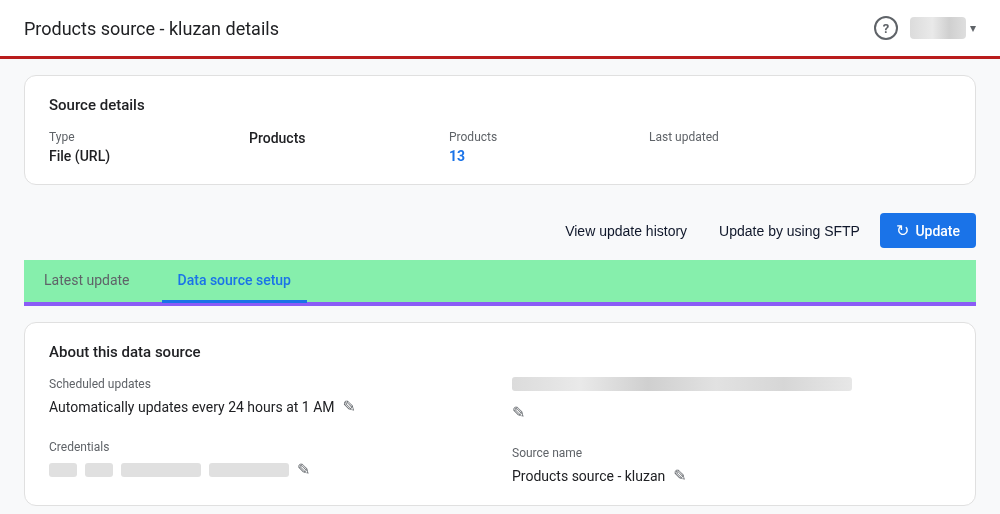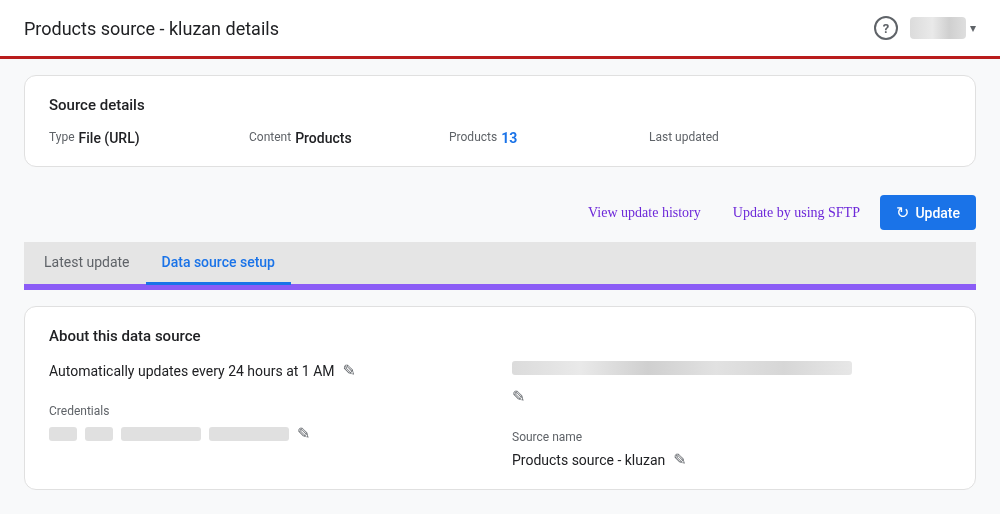--- a/index.html
+++ b/index.html
@@ -83,21 +83,21 @@
     }
 
     .source-details-grid {
       display: grid;
       grid-template-columns: 200px 200px 200px 1fr;
       gap: 0;
     }
 
     .detail-item {
       display: flex;
-      flex-direction: row;
+      flex-direction: column;
       gap: 4px;
     }
 
     .detail-label {
       font-size: 12px;
       color: #5f6368;
     }
 
     .detail-value {
       font-size: 14px;
@@ -117,26 +117,26 @@
       display: flex;
       align-items: center;
       justify-content: flex-end;
       gap: 8px;
       padding: 12px 0;
     }
 
     .link-button {
       background: none;
       border: none;
-      color: #6d28d9;
+      color: #0f172a;
       font-size: 14px;
       cursor: pointer;
       padding: 8px 12px;
       border-radius: 4px;
-      font-family: Liberation Serif, serif;
+      font-family: Liberation Sans, sans-serif;
     }
 
     .primary-button {
       display: flex;
       align-items: center;
       gap: 6px;
       background: #1a73e8;
       color: #fff;
       border: none;
       border-radius: 4px;
@@ -146,24 +146,25 @@
       cursor: pointer;
       font-family: inherit;
     }
     .refresh-icon {
       font-size: 16px;
     }
 
     
     .tabs {
       display: flex;
-      border-bottom: 6px solid #8b5cf6;
+      border-bottom: 4px solid #8b5cf6;
       margin-bottom: 16px;
-      background: #e5e5e5;
+      background: #86efac;
       padding: 0 4px;
+      gap: 16px;
     }
 
     .tab {
       padding: 12px 16px;
       font-size: 14px;
       color: #5f6368;
       cursor: pointer;
       border-bottom: 3px solid transparent;
       margin-bottom: -1px;
       white-space: nowrap;
@@ -261,21 +262,20 @@
 <div class="main">
 
   <div class="card">
     <div class="card-title">Source details</div>
     <div class="source-details-grid">
       <div class="detail-item">
         <span class="detail-label">Type</span>
         <span class="detail-value">File (URL)</span>
       </div>
       <div class="detail-item">
-        <span class="detail-label">Content</span>
         <span class="detail-value">Products</span>
       </div>
       <div class="detail-item">
         <span class="detail-label">Products</span>
         <a class="detail-value link">13</a>
       </div>
       <div class="detail-item">
         <span class="detail-label">Last updated</span>
       </div>
     </div>
@@ -294,20 +294,21 @@
     <div class="tab">Latest update</div>
     <div class="tab active">Data source setup</div>
   </div>
 
   <div class="card">
     <div class="card-title">About this data source</div>
     <div class="about-grid">
 
       <div>
         <div class="about-item">
+          <span class="about-label">Scheduled updates</span>
           <div class="about-value-row">
             <span class="about-value">Automatically updates every 24 hours at 1 AM</span>
             <span class="edit-icon">✎</span>
           </div>
         </div>
 
         <div class="about-item" style="margin-top:24px;">
           <span class="about-label">Credentials</span>
           <div class="about-value-row blurred-credentials">
             <span class="blurred-block-sm"></span>

